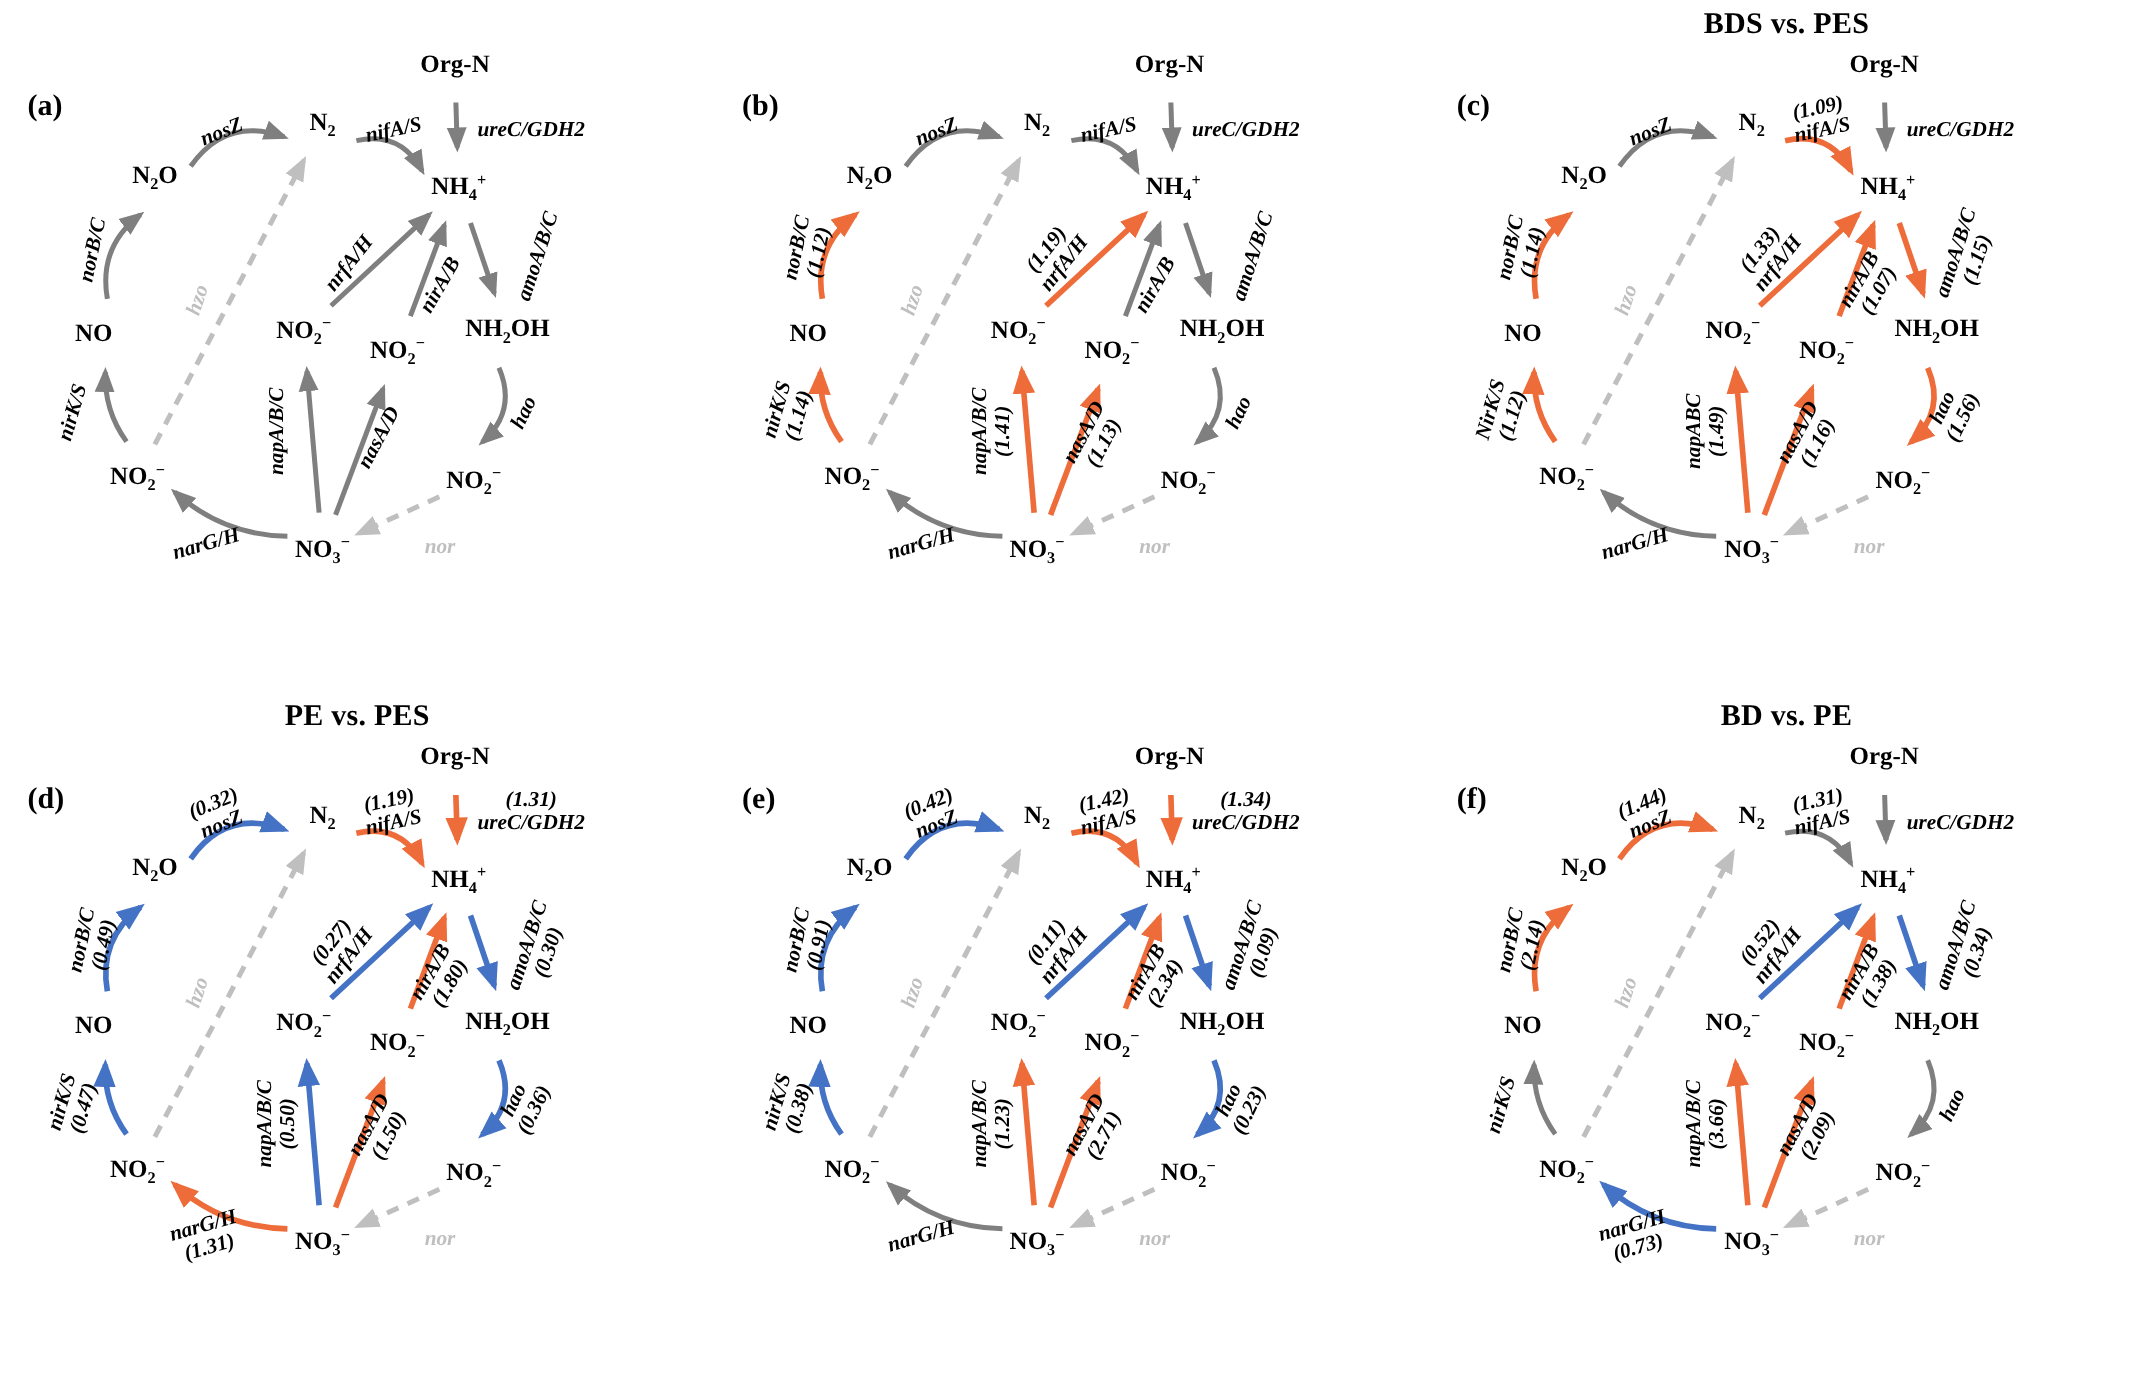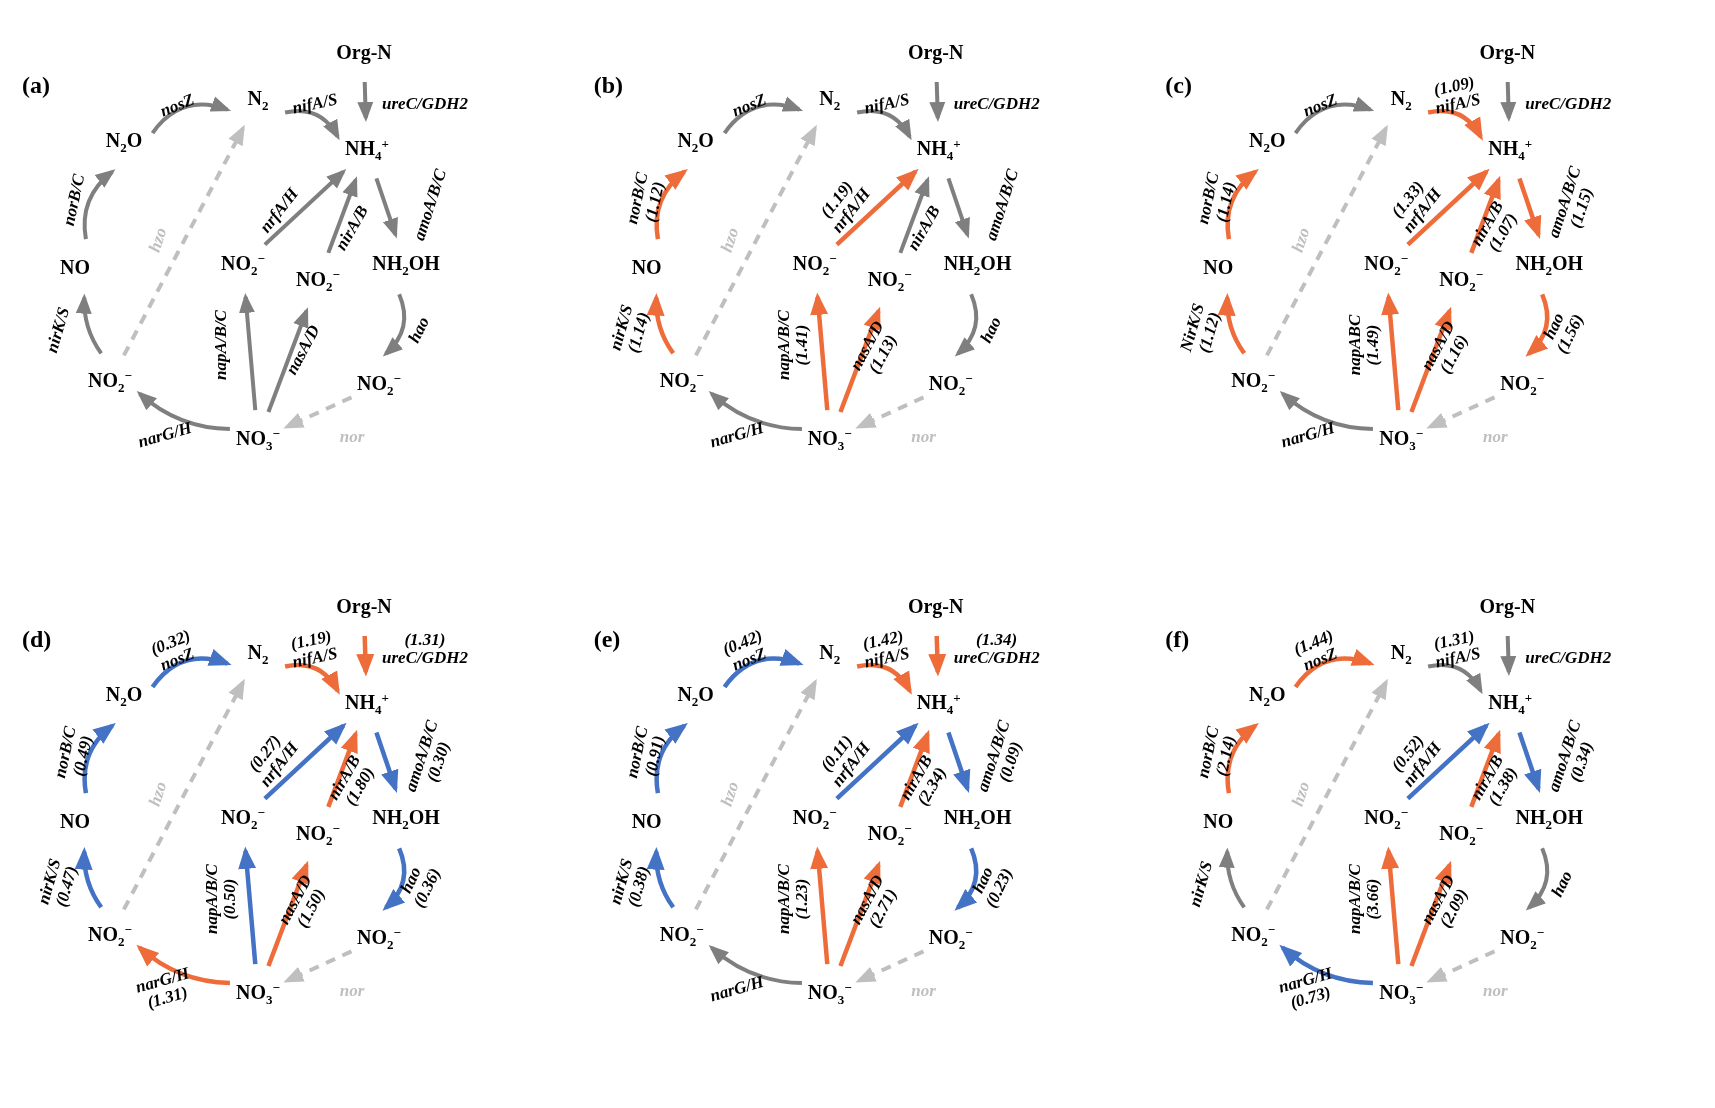--- a/index.html
+++ b/index.html
@@ -129,20 +129,21 @@
       <div class="gene" style="left: 352px; top: 228px; transform: translate(-50%, -50%) rotate(-60deg); color: rgb(0, 0, 0);"><span>nirA/B</span><br><span class="val"></span></div>
       <div class="gene" style="left: 58px; top: 330px; transform: translate(-50%, -50%) rotate(-74deg); color: rgb(0, 0, 0);"><span>nirK/S</span><br><span class="val">(1.14)</span></div>
       <div class="gene" style="left: 221px; top: 345px; transform: translate(-50%, -50%) rotate(-90deg); color: rgb(0, 0, 0);"><span>napA/B/C</span><br><span class="val">(1.41)</span></div>
       <div class="gene" style="left: 303px; top: 350px; transform: translate(-50%, -50%) rotate(-62deg); color: rgb(0, 0, 0);"><span>nasA/D</span><br><span class="val">(1.13)</span></div>
       <div class="gene" style="left: 419px; top: 330px; transform: translate(-50%, -50%) rotate(-64deg); color: rgb(0, 0, 0);"><span>hao</span><br><span class="val"></span></div>
       <div class="gene" style="left: 165px; top: 435px; transform: translate(-50%, -50%) rotate(-16deg); color: rgb(0, 0, 0);"><span>narG/H</span><br><span class="val"></span></div>
       <div class="gene grey" style="left: 158px; top: 240px; transform: translate(-50%, -50%) rotate(-72deg); color: rgb(191, 191, 191);"><span>hzo</span><br><span class="val"></span></div>
       <div class="gene grey" style="left: 352px; top: 437px; transform: translate(-50%, -50%) rotate(0deg); color: rgb(191, 191, 191);"><span>nor</span><br><span class="val"></span></div>
     </div>
     <div class="panel">
+      <div class="ptitle">BDS vs. PES</div>
       <div class="plabel" style="left: 22px; top: 72px;">(c)</div>
       <svg class="edges" viewBox="0 0 572 554" preserveAspectRatio="none">
         <defs>
           <marker id="arr-grey-2" viewBox="0 0 10 10" refX="8" refY="5" markerWidth="5" markerHeight="5" orient="auto-start-reverse">
             <path d="M0,1 L10,5 L0,9 z" fill="#7f7f7f"></path>
           </marker>
           <marker id="arr-lightgrey-2" viewBox="0 0 10 10" refX="8" refY="5" markerWidth="5" markerHeight="5" orient="auto-start-reverse">
             <path d="M0,1 L10,5 L0,9 z" fill="#bfbfbf"></path>
           </marker>
           <marker id="arr-orange-2" viewBox="0 0 10 10" refX="8" refY="5" markerWidth="5" markerHeight="5" orient="auto-start-reverse">
@@ -187,20 +188,21 @@
       <div class="gene" style="left: 352px; top: 228px; transform: translate(-50%, -50%) rotate(-60deg); color: rgb(0, 0, 0);"><span>nirA/B</span><br><span class="val">(1.07)</span></div>
       <div class="gene" style="left: 58px; top: 330px; transform: translate(-50%, -50%) rotate(-74deg); color: rgb(0, 0, 0);"><span>NirK/S</span><br><span class="val">(1.12)</span></div>
       <div class="gene" style="left: 221px; top: 345px; transform: translate(-50%, -50%) rotate(-90deg); color: rgb(0, 0, 0);"><span>napABC</span><br><span class="val">(1.49)</span></div>
       <div class="gene" style="left: 303px; top: 350px; transform: translate(-50%, -50%) rotate(-62deg); color: rgb(0, 0, 0);"><span>nasA/D</span><br><span class="val">(1.16)</span></div>
       <div class="gene" style="left: 419px; top: 330px; transform: translate(-50%, -50%) rotate(-64deg); color: rgb(0, 0, 0);"><span>hao</span><br><span class="val">(1.56)</span></div>
       <div class="gene" style="left: 165px; top: 435px; transform: translate(-50%, -50%) rotate(-16deg); color: rgb(0, 0, 0);"><span>narG/H</span><br><span class="val"></span></div>
       <div class="gene grey" style="left: 158px; top: 240px; transform: translate(-50%, -50%) rotate(-72deg); color: rgb(191, 191, 191);"><span>hzo</span><br><span class="val"></span></div>
       <div class="gene grey" style="left: 352px; top: 437px; transform: translate(-50%, -50%) rotate(0deg); color: rgb(191, 191, 191);"><span>nor</span><br><span class="val"></span></div>
     </div>
     <div class="panel">
+      <div class="ptitle">PE vs. PES</div>
       <div class="plabel" style="left: 22px; top: 72px;">(d)</div>
       <svg class="edges" viewBox="0 0 572 554" preserveAspectRatio="none">
         <defs>
           <marker id="arr-grey-3" viewBox="0 0 10 10" refX="8" refY="5" markerWidth="5" markerHeight="5" orient="auto-start-reverse">
             <path d="M0,1 L10,5 L0,9 z" fill="#7f7f7f"></path>
           </marker>
           <marker id="arr-lightgrey-3" viewBox="0 0 10 10" refX="8" refY="5" markerWidth="5" markerHeight="5" orient="auto-start-reverse">
             <path d="M0,1 L10,5 L0,9 z" fill="#bfbfbf"></path>
           </marker>
           <marker id="arr-orange-3" viewBox="0 0 10 10" refX="8" refY="5" markerWidth="5" markerHeight="5" orient="auto-start-reverse">
@@ -303,20 +305,21 @@
       <div class="gene" style="left: 352px; top: 228px; transform: translate(-50%, -50%) rotate(-60deg); color: rgb(0, 0, 0);"><span>nirA/B</span><br><span class="val">(2.34)</span></div>
       <div class="gene" style="left: 58px; top: 330px; transform: translate(-50%, -50%) rotate(-74deg); color: rgb(0, 0, 0);"><span>nirK/S</span><br><span class="val">(0.38)</span></div>
       <div class="gene" style="left: 221px; top: 345px; transform: translate(-50%, -50%) rotate(-90deg); color: rgb(0, 0, 0);"><span>napA/B/C</span><br><span class="val">(1.23)</span></div>
       <div class="gene" style="left: 303px; top: 350px; transform: translate(-50%, -50%) rotate(-62deg); color: rgb(0, 0, 0);"><span>nasA/D</span><br><span class="val">(2.71)</span></div>
       <div class="gene" style="left: 419px; top: 330px; transform: translate(-50%, -50%) rotate(-64deg); color: rgb(0, 0, 0);"><span>hao</span><br><span class="val">(0.23)</span></div>
       <div class="gene" style="left: 165px; top: 435px; transform: translate(-50%, -50%) rotate(-16deg); color: rgb(0, 0, 0);"><span>narG/H</span><br><span class="val"></span></div>
       <div class="gene grey" style="left: 158px; top: 240px; transform: translate(-50%, -50%) rotate(-72deg); color: rgb(191, 191, 191);"><span>hzo</span><br><span class="val"></span></div>
       <div class="gene grey" style="left: 352px; top: 437px; transform: translate(-50%, -50%) rotate(0deg); color: rgb(191, 191, 191);"><span>nor</span><br><span class="val"></span></div>
     </div>
     <div class="panel">
+      <div class="ptitle">BD vs. PE</div>
       <div class="plabel" style="left: 22px; top: 72px;">(f)</div>
       <svg class="edges" viewBox="0 0 572 554" preserveAspectRatio="none">
         <defs>
           <marker id="arr-grey-5" viewBox="0 0 10 10" refX="8" refY="5" markerWidth="5" markerHeight="5" orient="auto-start-reverse">
             <path d="M0,1 L10,5 L0,9 z" fill="#7f7f7f"></path>
           </marker>
           <marker id="arr-lightgrey-5" viewBox="0 0 10 10" refX="8" refY="5" markerWidth="5" markerHeight="5" orient="auto-start-reverse">
             <path d="M0,1 L10,5 L0,9 z" fill="#bfbfbf"></path>
           </marker>
           <marker id="arr-orange-5" viewBox="0 0 10 10" refX="8" refY="5" markerWidth="5" markerHeight="5" orient="auto-start-reverse">

